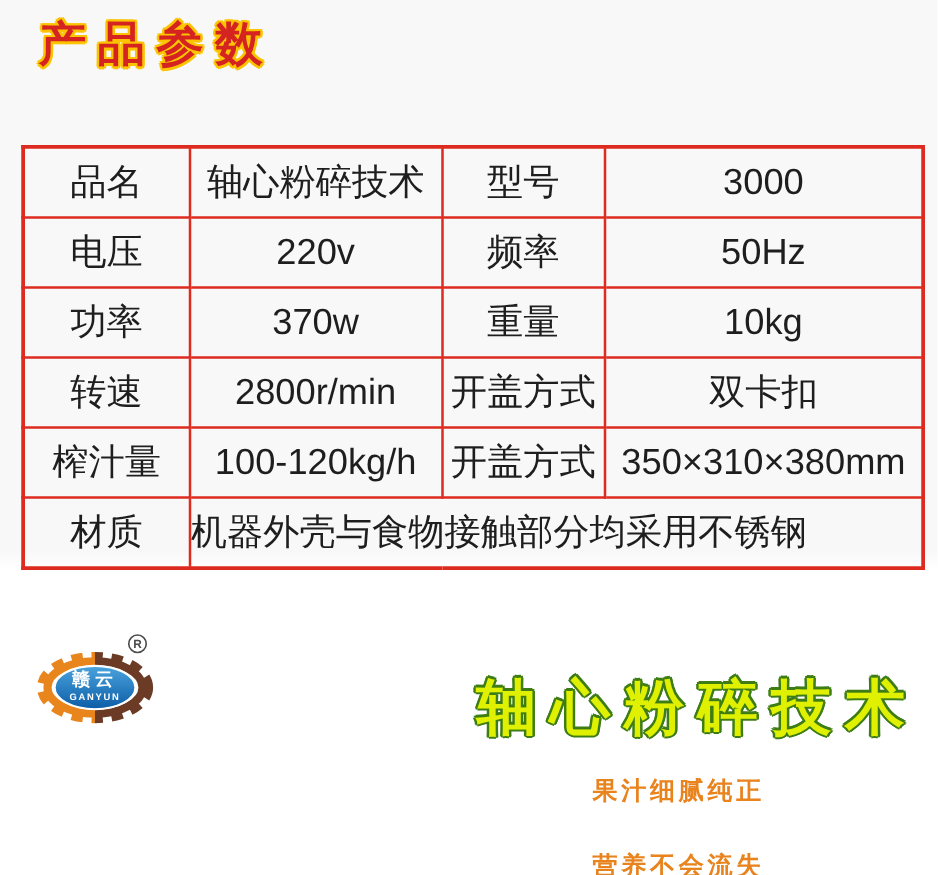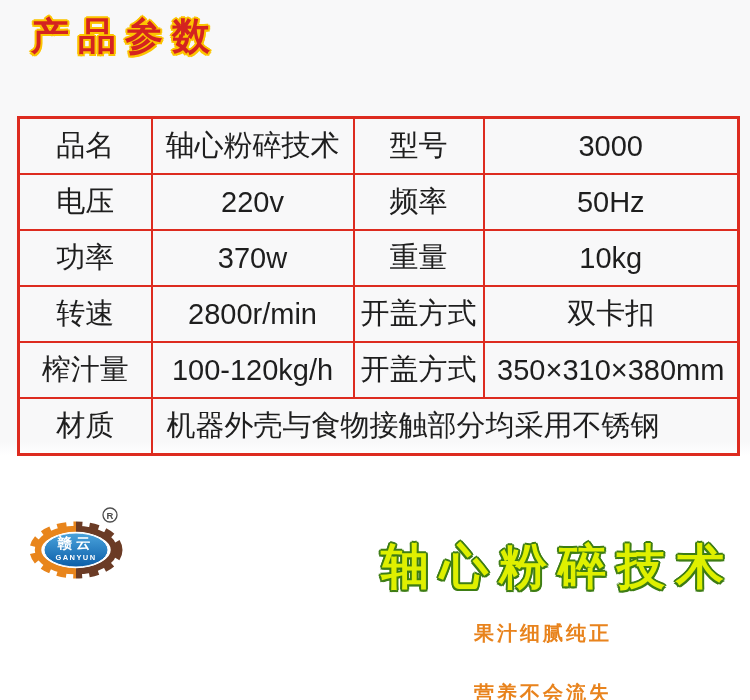--- a/index.html
+++ b/index.html
@@ -32,21 +32,21 @@
     margin-top:20px;
   }
   .spec-table td{
     border:2px solid #dd2b1f;
     height:52px;
     text-align:center;vertical-align:middle;
     font-size:29px;color:#1e1e1e;
     white-space:nowrap;overflow:hidden;
   }
   .spec-table td.val-left{
-    text-align:left;padding-left:14px;
+    text-align:left;padding-left:0;
   }
 
   
   .logo{position:absolute;left:28px;top:503px;width:115px;height:90px;}
   .logo-cn{font-family:"Liberation Serif",serif;font-size:14.5px;font-weight:bold;letter-spacing:4px;fill:#ffffff;text-anchor:middle;}
   .logo-en{font-family:"Liberation Sans",sans-serif;font-size:7.5px;font-weight:bold;letter-spacing:1.4px;fill:#ffffff;text-anchor:middle;}
   .logo-r{font-family:"Liberation Sans",sans-serif;font-size:9.5px;font-weight:bold;fill:#4c4c4c;text-anchor:middle;}
 
   
   .tech-headline{

